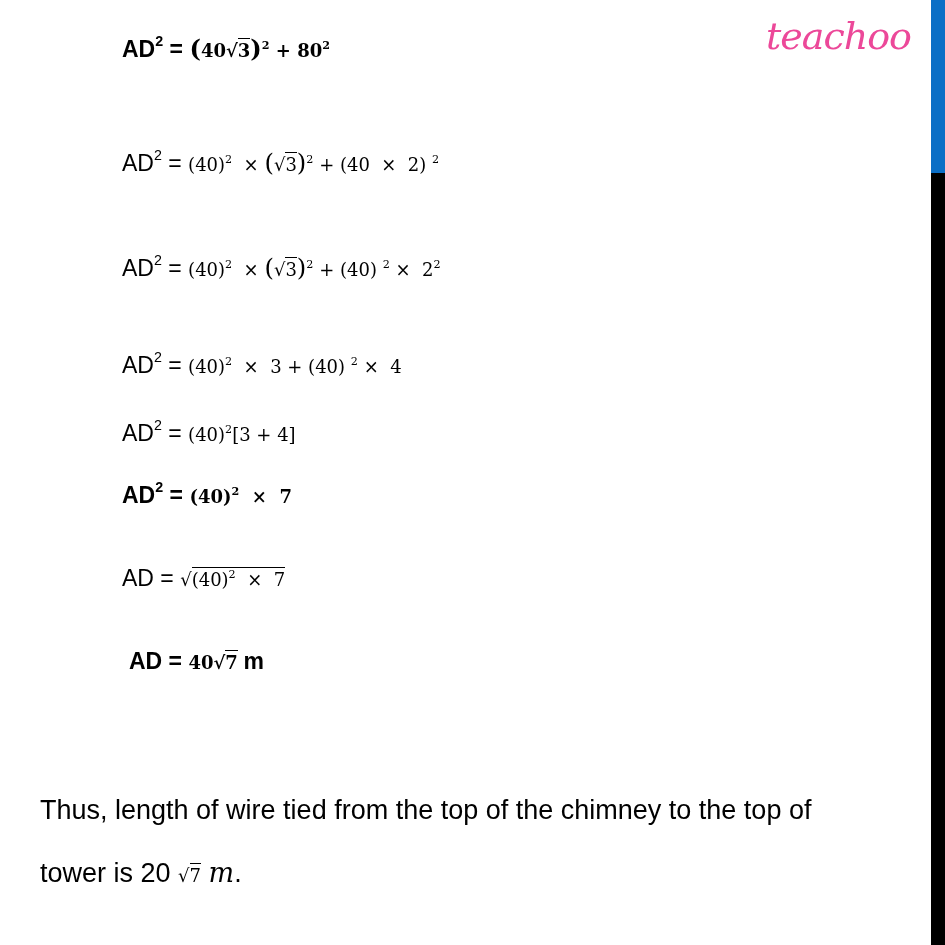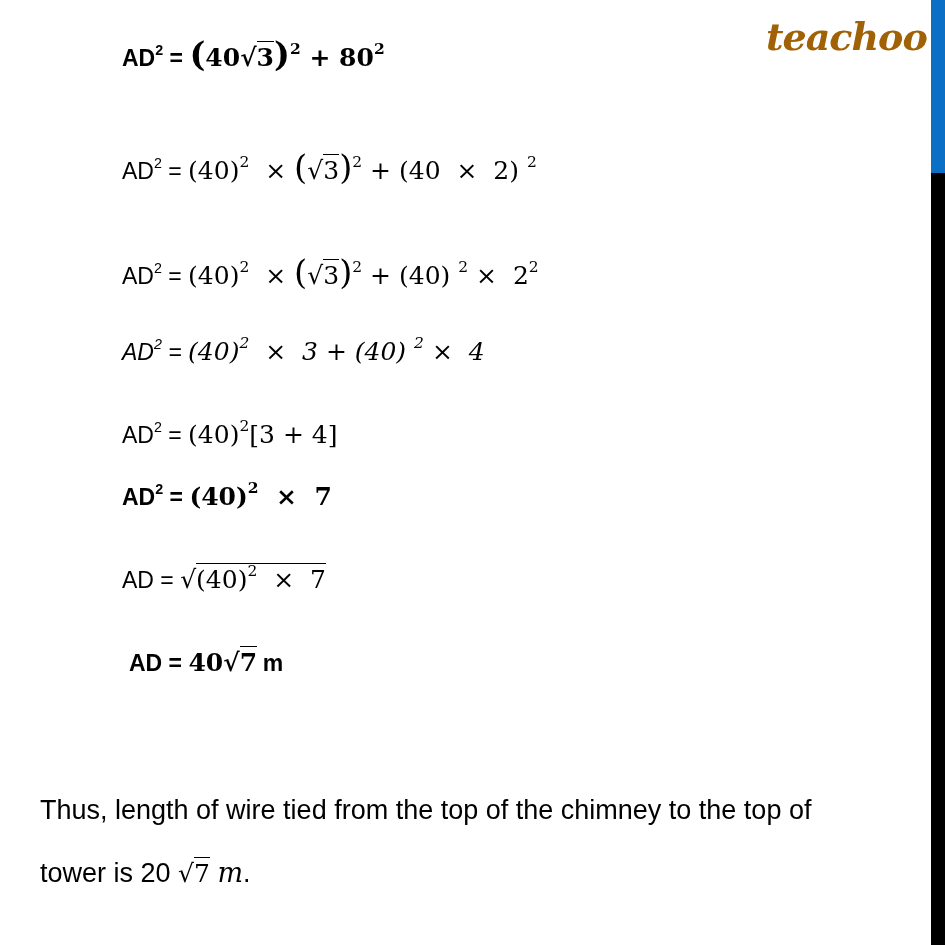--- a/index.html
+++ b/index.html
@@ -1,22 +1,22 @@
 <!DOCTYPE html>
 <html><head>
 <meta charset="utf-8">
 <style>
   html, body { margin:0; padding:0; }
   body { width:945px; height:945px; background:#ffffff; position:relative; overflow:hidden; color:#000; }
-  .logo { position:absolute; left:766px; top:14px; font-family:"DejaVu Serif", serif; font-style:italic; font-weight:bold; font-size:38px; letter-spacing:-1px; color:#a16207; }
+  .logo { position:absolute; left:766px; top:14px; font-family:"DejaVu Serif", serif; font-style:italic; font-weight:normal; font-size:38px; letter-spacing:-1px; color:#ec4899; }
   .sidebar-blue { position:absolute; left:931px; top:0; width:14px; height:173px; background:#0b6fc6; }
   .sidebar-black { position:absolute; left:931px; top:173px; width:14px; height:772px; background:#000; }
   .line { position:absolute; left:122px; font-size:23px; white-space:nowrap; }
   .lbl { font-family:"Liberation Sans", sans-serif; }
-  .m { font-family:"DejaVu Serif", serif; font-size:25px; }
+  .m { font-family:"DejaVu Serif", serif; font-size:18px; }
   .b { font-weight:bold; }
   sup { font-size:0.62em; vertical-align:0.75em; line-height:0; }
   .big { font-size:1.35em; }
   .rad { display:inline-block; position:relative; }
   .rad .ov { border-top:1.5px solid #000; padding-top:1px; }
   .para { position:absolute; left:27px; font-family:"Liberation Sans", sans-serif; font-size:27px; white-space:nowrap;margin-left:13px; }
   .it { font-family:"DejaVu Serif", serif; font-style:italic; }
 </style>
 </head>
 <body>
@@ -33,21 +33,21 @@
 <div class="line" style="top:148px;">
   <span class="lbl">AD<sup>2</sup> = </span>
   <span class="m">(40)<sup>2</sup> &nbsp;× <span class="big">(</span>√<span class="rad"><span class="ov">3</span></span><span class="big">)</span><sup>2</sup> + (40 &nbsp;× &nbsp;2) <sup>2</sup></span>
 </div>
 
 <div class="line" style="top:253px;">
   <span class="lbl">AD<sup>2</sup> = </span>
   <span class="m">(40)<sup>2</sup> &nbsp;× <span class="big">(</span>√<span class="rad"><span class="ov">3</span></span><span class="big">)</span><sup>2</sup> + (40) <sup>2</sup> × &nbsp;2<sup>2</sup></span>
 </div>
 
-<div class="line" style="top:337px;font-style:italic;">
+<div class="line" style="top:352px;">
   <span class="lbl">AD<sup>2</sup> = </span>
   <span class="m">(40)<sup>2</sup> &nbsp;× &nbsp;3 + (40) <sup>2</sup> × &nbsp;4</span>
 </div>
 
 <div class="line" style="top:420px;">
   <span class="lbl">AD<sup>2</sup> = </span>
   <span class="m">(40)<sup>2</sup>[3 + 4]</span>
 </div>
 
 <div class="line" style="top:482px;font-weight:bold;">

